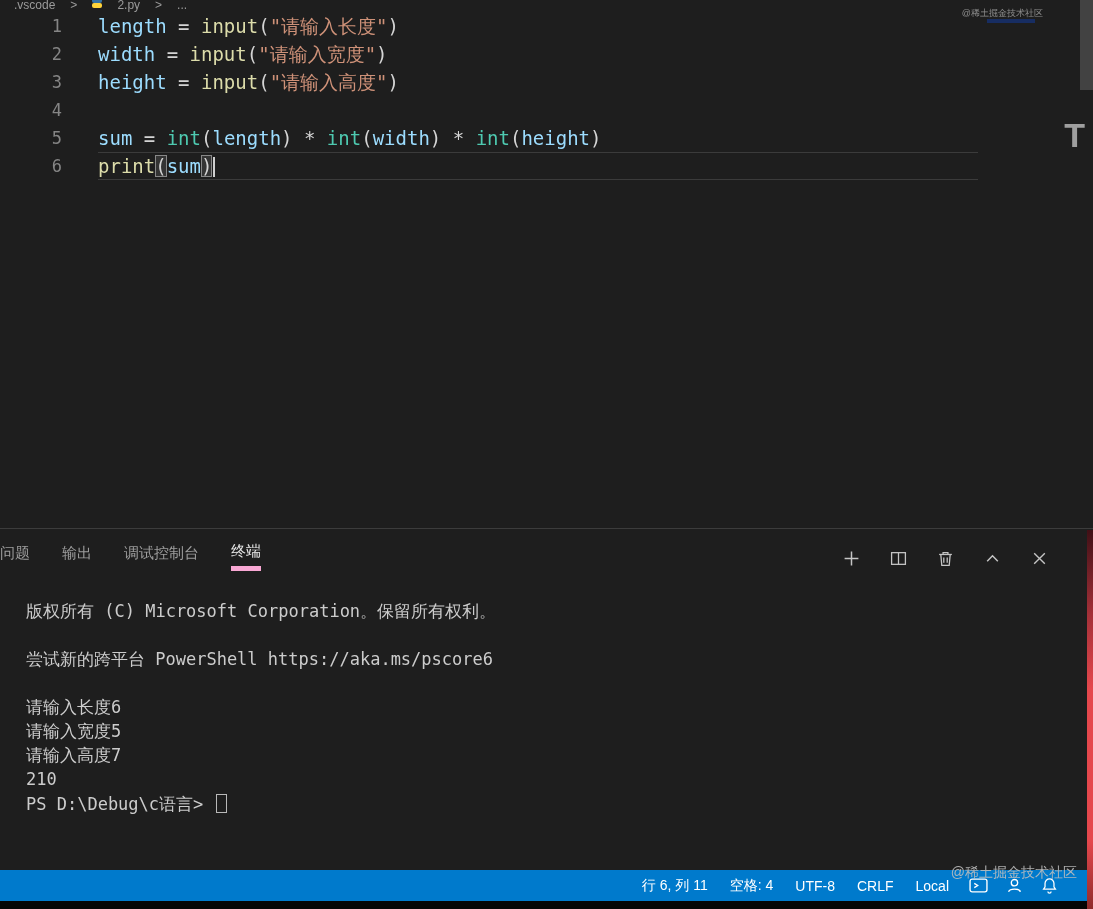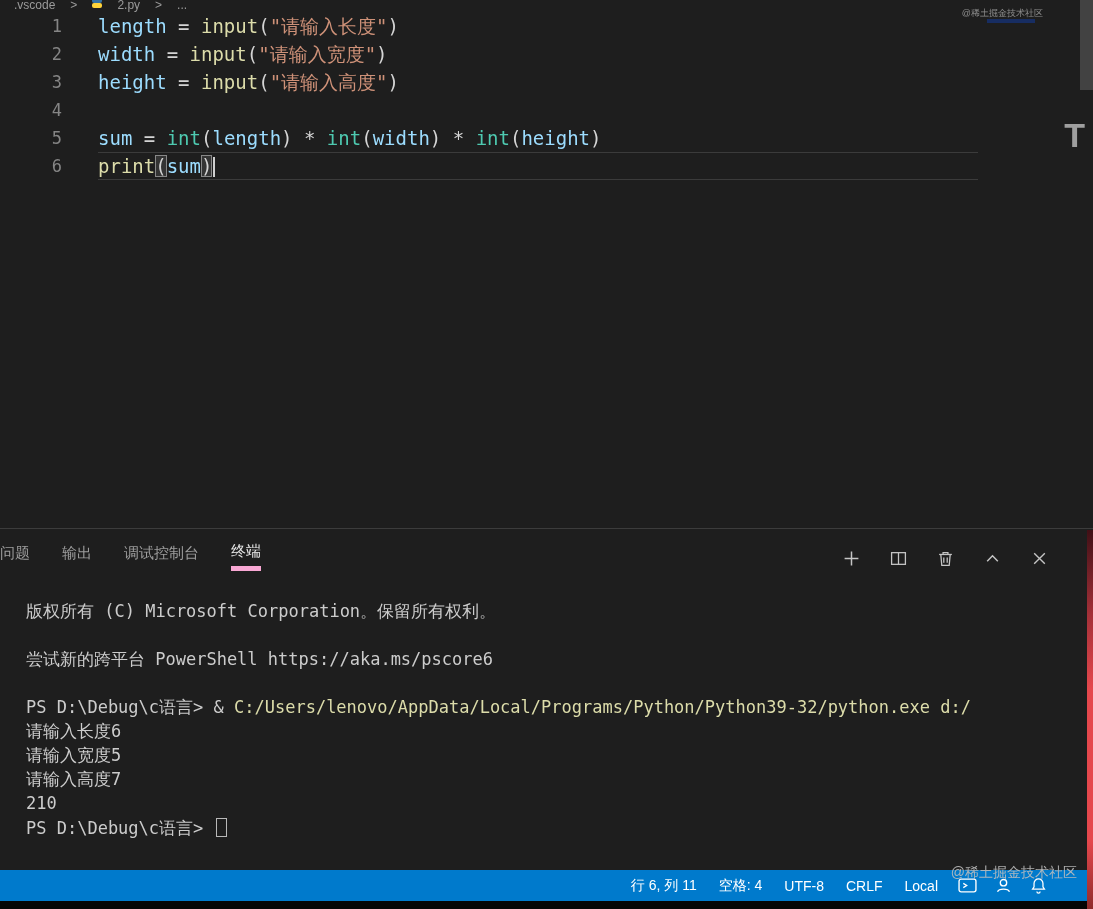--- a/index.html
+++ b/index.html
@@ -53,21 +53,21 @@
     font-family:"DejaVu Sans Mono","Liberation Mono",monospace;font-size:17px;line-height:24px;color:#cccccc;
   }
   .term-line{height:24px;white-space:pre;}
   .seg-d{color:#cccccc}.seg-y{color:#dcdcaa}
   .term-caret{display:inline-block;width:9px;height:17px;border:1px solid #b9b9b9;transform:translateY(3px);margin-left:2px;}
   
   .statusbar{
     position:absolute;left:0;top:870px;width:1093px;height:31px;background:#007acc;
     color:#ffffff;display:flex;align-items:center;font-size:14px;z-index:4;
   }
-  .sb-right{margin-left:auto;display:flex;align-items:center;height:100%;padding-right:37px;}
+  .sb-right{margin-left:auto;display:flex;align-items:center;height:100%;padding-right:26px;}
   .sb-item{padding:0 11px;display:flex;align-items:center;height:100%;white-space:nowrap;}
   .sb-icon{padding:0 9px;display:flex;align-items:center;height:100%;}
   .bottom-strip{position:absolute;left:0;top:901px;width:1093px;height:8px;background:#050505;}
   .side-strip{
     position:absolute;right:0;top:530px;width:6px;height:379px;z-index:7;
     background:linear-gradient(180deg,#401016 0%,#a33038 22%,#e5484d 42%,#e5484d 82%,#8f2b2b 100%);
   }
   .wm-bottom{position:absolute;right:16px;top:864px;font-size:14px;color:#bdbdbd;opacity:.9;z-index:6;}
 </style>
 </head>
@@ -139,21 +139,20 @@
           </svg>
       </span>
     </div>
   </div>
 
   <div class="terminal" id="terminal-output">
       <div class="term-line"><span class="seg-d">版权所有 (C) Microsoft Corporation。保留所有权利。</span></div>
       <div class="term-line"></div>
       <div class="term-line"><span class="seg-d">尝试新的跨平台 PowerShell https://aka.ms/pscore6</span></div>
       <div class="term-line"></div>
-      <div class="term-line"><span class="seg-d">PS D:\Debug\c语言&gt; </span><span class="seg-d">&amp; </span><span class="seg-y">C:/Users/lenovo/AppData/Local/Programs/Python/Python39-32/python.exe</span><span class="seg-y"> d:/</span></div>
       <div class="term-line"><span class="seg-d">请输入长度6</span></div>
       <div class="term-line"><span class="seg-d">请输入宽度5</span></div>
       <div class="term-line"><span class="seg-d">请输入高度7</span></div>
       <div class="term-line"><span class="seg-d">210</span></div>
       <div class="term-line"><span class="seg-d">PS D:\Debug\c语言&gt; </span><span class="term-caret"></span></div>
     </div>
 </div>
 
 <div class="statusbar">
   <div class="sb-right">

